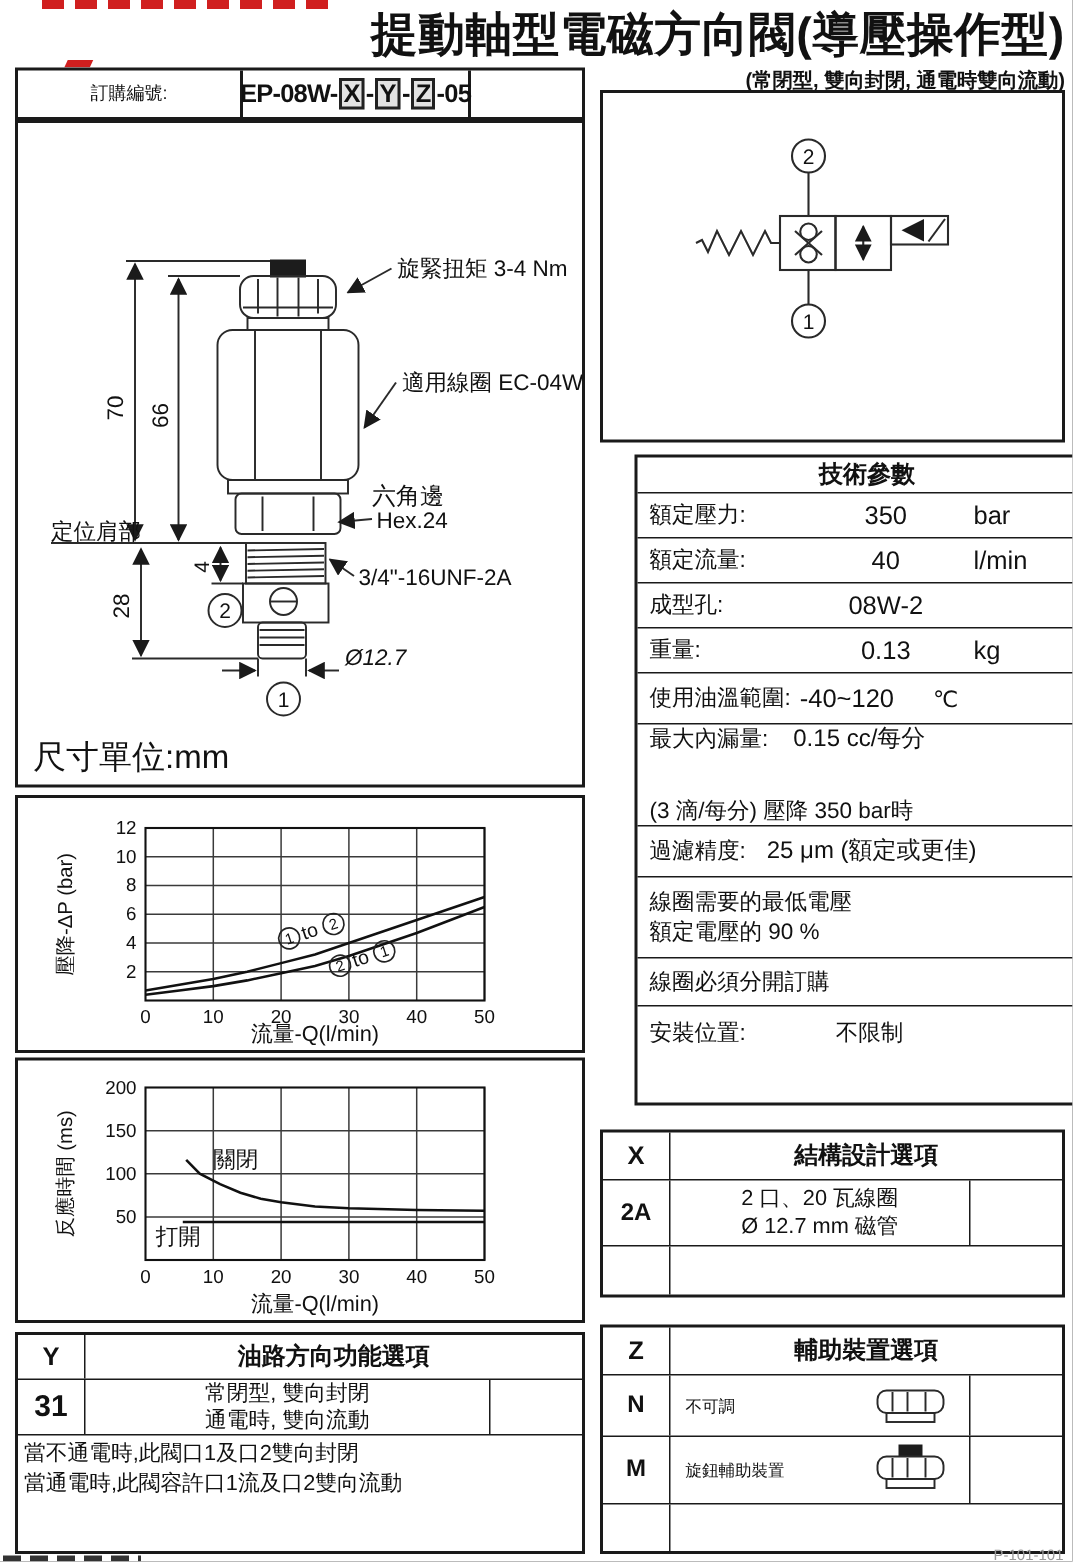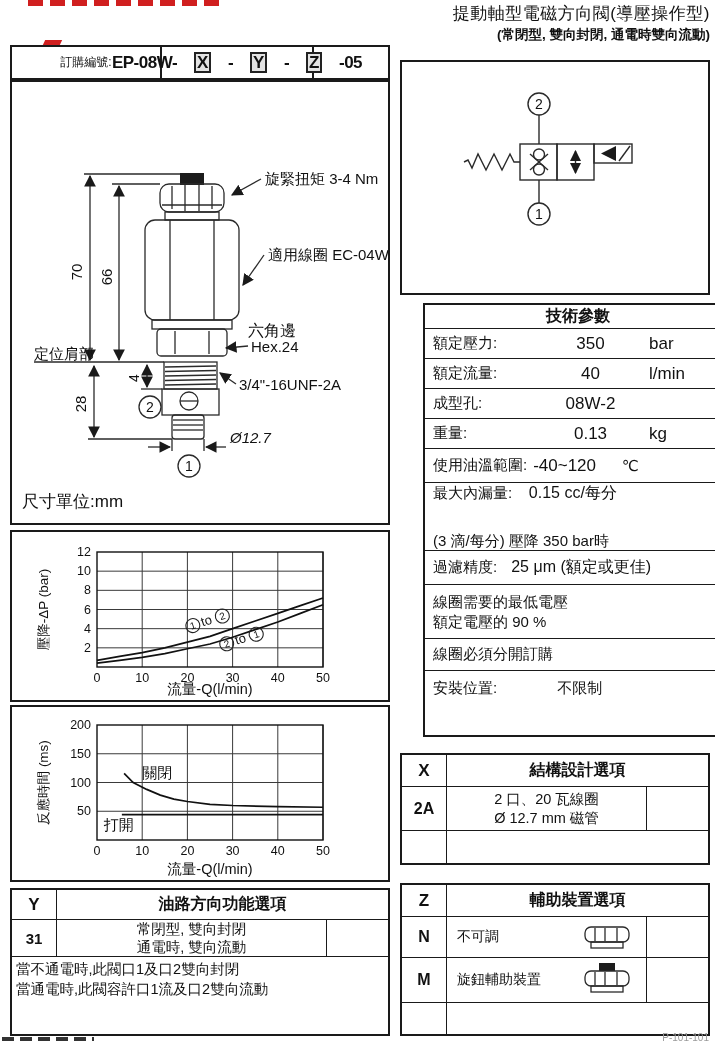--- a/index.html
+++ b/index.html
@@ -9,48 +9,48 @@
     background:#ffffff;overflow:hidden;
     font-family:"Liberation Sans","DejaVu Sans",sans-serif;color:#111;
   }
   .box{position:absolute;border:2px solid #1a1a1a;background:#fff;}
 
   
   .logo-remnant{position:absolute;left:28px;top:0;width:192px;height:6px;
     background:repeating-linear-gradient(90deg,#d01f1f 0 15px,transparent 15px 22px);}
   .logo-dash{position:absolute;left:44px;top:40px;width:17px;height:5px;background:#d01f1f;transform:skewX(-25deg);}
   .title-block{position:absolute;right:5px;top:2px;text-align:right;}
-  .title{font-size:17px;font-weight:normal;letter-spacing:0.5px;}
+  .title{font-size:31px;font-weight:bold;letter-spacing:0.5px;}
   .subtitle{font-size:13.5px;font-weight:bold;margin-top:1px;}
 
   
   .order-box{left:10px;top:45px;width:380px;height:35px;display:flex;}
   .order-cell-label{width:150px;border-right:2px solid #1a1a1a;display:flex;align-items:center;justify-content:center;font-size:12px;}
-  .order-cell-code{width:152px;border-right:2px solid #1a1a1a;display:flex;align-items:center;justify-content:center;font-size:17px;font-weight:bold;letter-spacing:-0.5px;white-space:nowrap;gap:16px;}
+  .order-cell-code{width:152px;border-right:2px solid #1a1a1a;display:flex;align-items:center;justify-content:center;font-size:17px;font-weight:bold;letter-spacing:-0.5px;white-space:nowrap;}
   .order-cell-empty{flex:1;}
   .boxed{display:inline-block;border:2px solid #222;background:#e3e3e3;padding:0 1px;margin:0 1px;line-height:1.05;}
 
   
   .drawing-box{left:10px;top:80px;width:380px;height:445px;}
   .drawing-box svg{display:block;}
-  .unit-note{position:absolute;left:10px;top:408px;font-size:17px;}
+  .unit-note{position:absolute;left:10px;top:408px;font-size:22px;}
   svg text{font-family:"Liberation Sans","DejaVu Sans",sans-serif;}
 
   
   .chart1-box{left:10px;top:530px;width:380px;height:172px;}
   .chart2-box{left:10px;top:705px;width:380px;height:177px;}
 
   
   .opt-table{display:flex;flex-direction:column;}
   .opt-row{display:flex;border-bottom:1.5px solid #1a1a1a;align-items:stretch;}
   .opt-row:last-child{border-bottom:none;}
   .opt-key{width:45px;border-right:1.5px solid #1a1a1a;display:flex;align-items:center;justify-content:center;font-weight:bold;font-size:17px;}
   .opt-head{flex:1;display:flex;align-items:center;justify-content:center;font-weight:bold;font-size:16px;}
   .opt-content{flex:1;display:flex;flex-direction:column;align-items:center;justify-content:center;font-size:14.5px;line-height:1.25;}
-  .opt-content-left{flex:1;display:flex;align-items:center;padding-left:10px;font-size:14px;text-align:center;}
+  .opt-content-left{flex:1;display:flex;align-items:center;padding-left:10px;font-size:11px;text-align:center;}
   .opt-endcell{width:62px;border-left:1.5px solid #1a1a1a;}
   .opt-iconcell{width:78px;display:flex;align-items:center;justify-content:center;}
   .y-table{left:10px;top:888px;width:380px;height:148px;}
   .y-note{border-bottom:none;padding:3px 16px 0 4px;display:block;font-size:14.5px;line-height:1.35;}
   .x-table{left:400px;top:753px;width:310px;height:112px;}
   .z-table{left:400px;top:883px;width:310px;height:153px;}
 
   
   .symbol-box{left:400px;top:60px;width:310px;height:235px;}
 
@@ -271,21 +271,21 @@
         <text x="198" y="167" text-anchor="middle" font-size="14.5" fill="#111">流量-Q(l/min)</text>
         <text text-anchor="middle" font-size="13.5" fill="#111" transform="translate(36,75.5) rotate(-90)">反應時間 (ms)</text>
       </svg></div>
 
   <div class="box opt-table y-table">
     <div class="opt-row" style="height:30px">
       <div class="opt-key">Y</div>
       <div class="opt-head">油路方向功能選項</div>
     </div>
     <div class="opt-row" style="height:37px">
-      <div class="opt-key" style="font-size:15px">31</div>
+      <div class="opt-key" style="font-size:20px">31</div>
       <div class="opt-content">
         <span>常閉型, 雙向封閉</span>
         <span>通電時, 雙向流動</span>
       </div>
       <div class="opt-endcell"></div>
     </div>
     <div class="opt-row y-note" style="height:77px">
       <span>當不通電時,此閥口1及口2雙向封閉</span><br>
       <span>當通電時,此閥容許口1流及口2雙向流動</span>
     </div>

